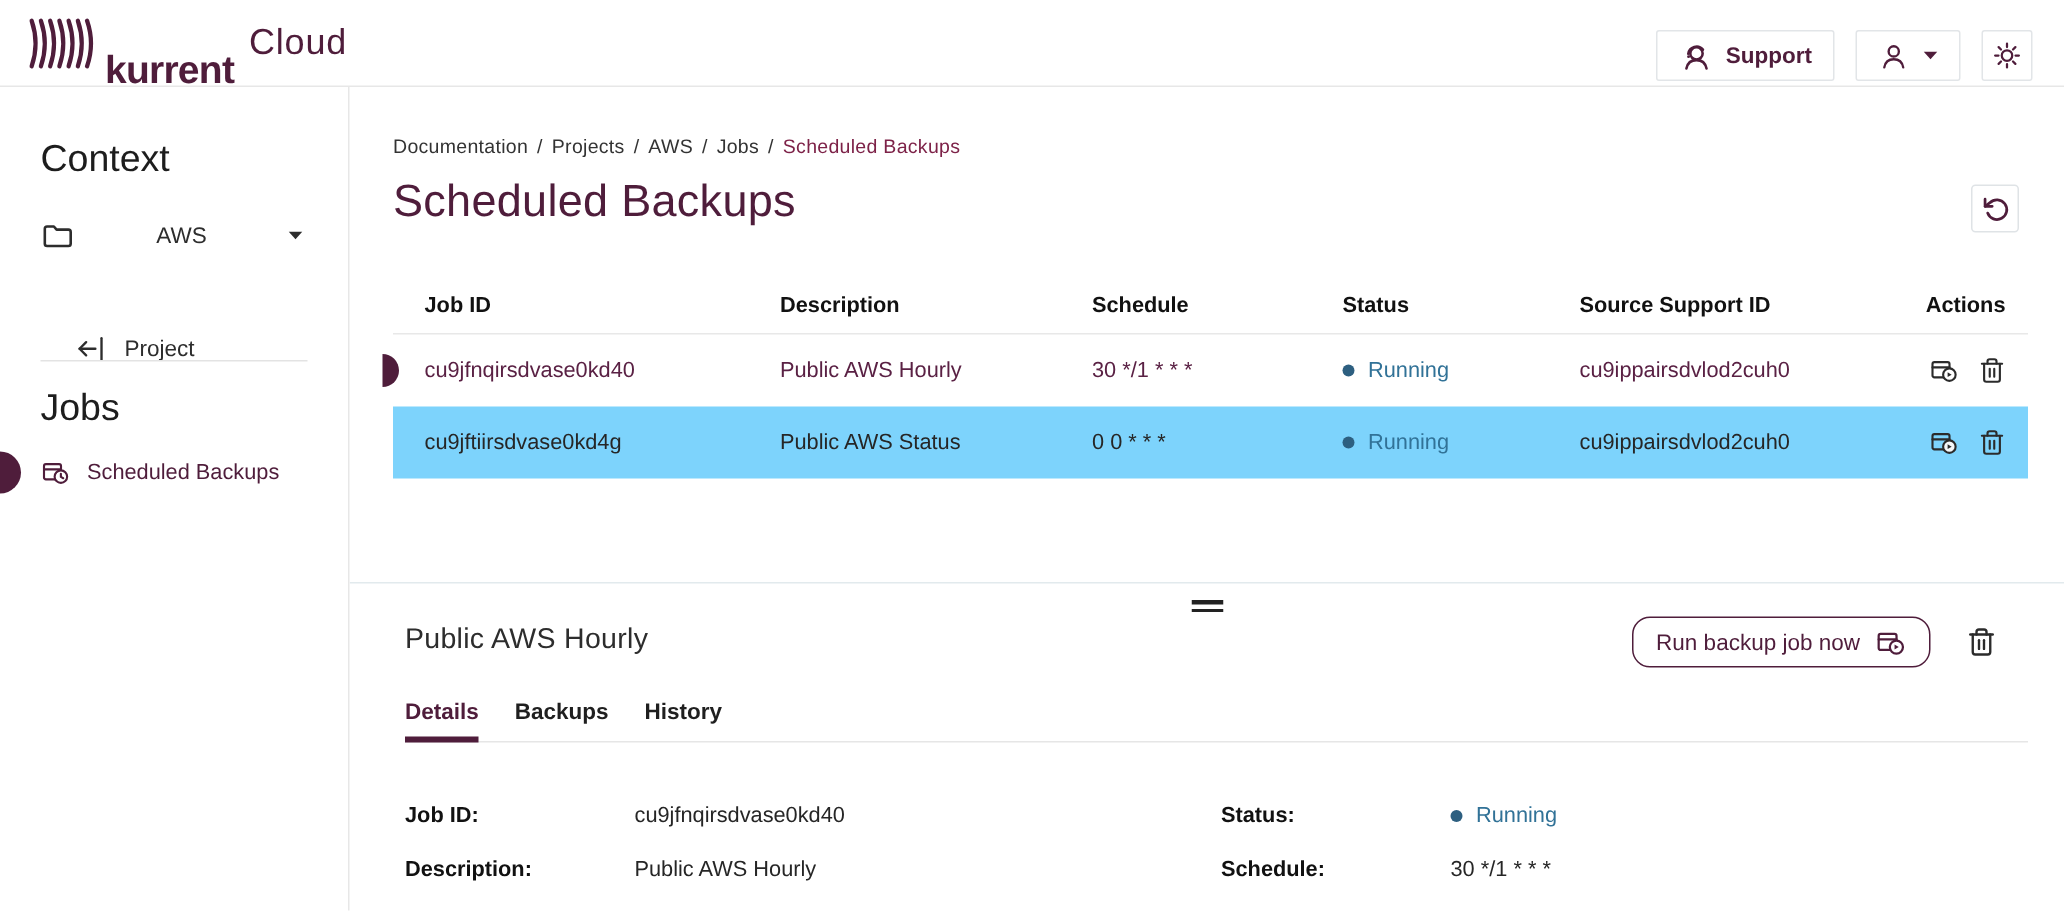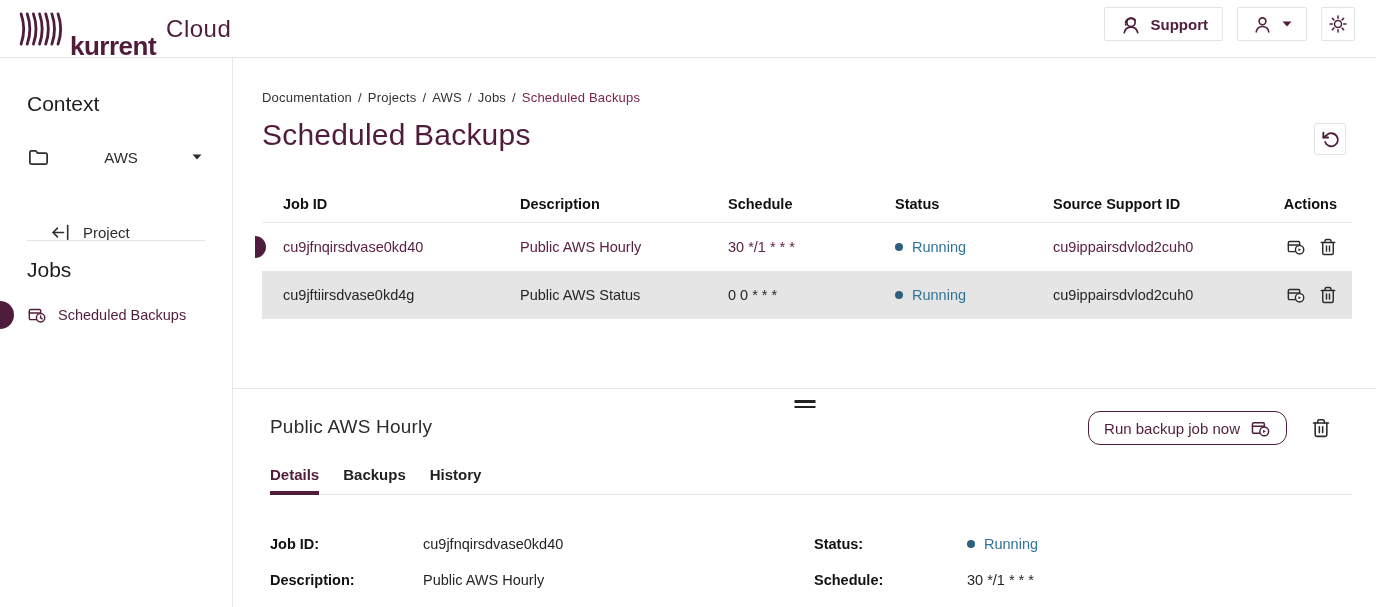--- a/index.html
+++ b/index.html
@@ -13,35 +13,35 @@
 
   
   .app-header {
     position:absolute; top:0; left:0; right:0; height:58px;
     background:#fff; border-bottom:1px solid #e7e7e7; z-index:5;
     display:flex; align-items:center;
   }
   .logo { display:flex; align-items:center; gap:6px; margin-left:18px; color:#4f1d3b; }
   .logo-name { font-size:26px; font-weight:700; letter-spacing:-0.5px; color:#4f1d3b;margin-top:36px; }
   .logo-suffix { font-size:24px; font-weight:300; letter-spacing:0.5px; color:#4f1d3b; margin-left:4px; }
-  .header-actions { position:absolute; right:21px; top:7px; display:flex; gap:14px;margin-left:12px; }
+  .header-actions { position:absolute; right:21px; top:20px; display:flex; gap:14px;margin-left:12px; }
   .hbtn {
     height:34px; background:#fff; border:1px solid #e2e5e8; border-radius:2px;
     display:flex; align-items:center; justify-content:center; gap:9px;
     color:#4f1d3b; font-size:15px; font-weight:600; cursor:pointer; padding:0 14px;
     font-family:"Liberation Sans", sans-serif;
   }
   .hbtn.square { width:34px; padding:0; }
 
   
   .sidebar {
     position:absolute; top:58px; left:0; bottom:0; width:233px;
     background:#fff; border-right:1px solid #e7e7e7; z-index:4;
   }
-  .side-heading { position:absolute; left:27px; font-size:21px; font-weight:400; color:#1d1d1d; }
+  .side-heading { position:absolute; left:27px; font-size:25px; font-weight:400; color:#1d1d1d; }
   .context-heading { top:34px; }
   .jobs-heading { top:200px; }
   .context-select {
     position:absolute; top:84px; left:0; right:0; height:30px;
     display:flex; align-items:center; padding:0 30px 0 27px; cursor:pointer; color:#2d2d2d;
   }
   .context-select .ctx-label { flex:1; text-align:center; font-size:15px; color:#2d2d2d; }
   .project-item {
     position:absolute; top:140px; left:0; right:0; height:28px;
     display:flex; align-items:center; padding-left:50px; gap:12px;
@@ -76,21 +76,21 @@
 
   
   .jobs-table { position:absolute; top:127px; left:29px; right:24px; }
   .trow { display:grid; grid-template-columns:258px 208px 167px 158px 218px 1fr; align-items:center; }
   .thead { height:38px; border-bottom:1px solid #e8e8e8; font-weight:700; font-size:14.5px; color:#111; }
   .thead > div:first-child { padding-left:21px; }
   .thead .cell-actions { text-align:right; padding-right:15px; }
   .tbody-row { height:48px; font-size:14.5px; position:relative; cursor:pointer; }
   .tbody-row > div:first-child { padding-left:21px; }
   .tbody-row.selected { color:#5a2144; }
-  .tbody-row.alt { background:#e5e5e5; color:#262626; }
+  .tbody-row.alt { background:#7dd3fc; color:#262626; }
   .row-marker {
     position:absolute; left:-7px; top:50%; transform:translateY(-50%);
     width:11px; height:22px; background:#4f1d3b; border-radius:0 11px 11px 0;
   }
   .status-cell { display:flex; align-items:center; gap:9px; }
   .status-dot { width:8px; height:8px; border-radius:50%; background:#2d5f80; flex:none; }
   .status-text { color:#317297; }
   .cell-actions { display:flex; justify-content:flex-end; align-items:center; gap:13px; padding-right:15px; }
   .icon-btn { background:none; border:none; color:#2b2b2b; cursor:pointer; padding:0; display:flex; }
 

